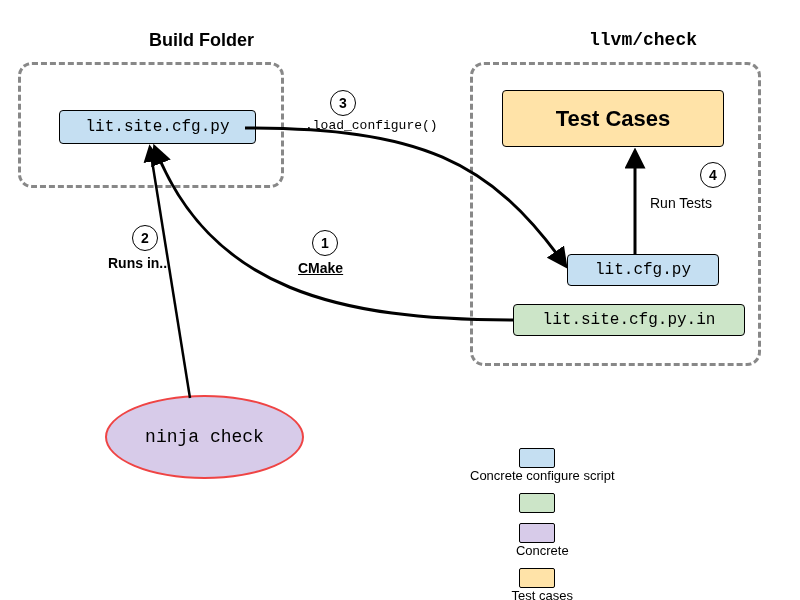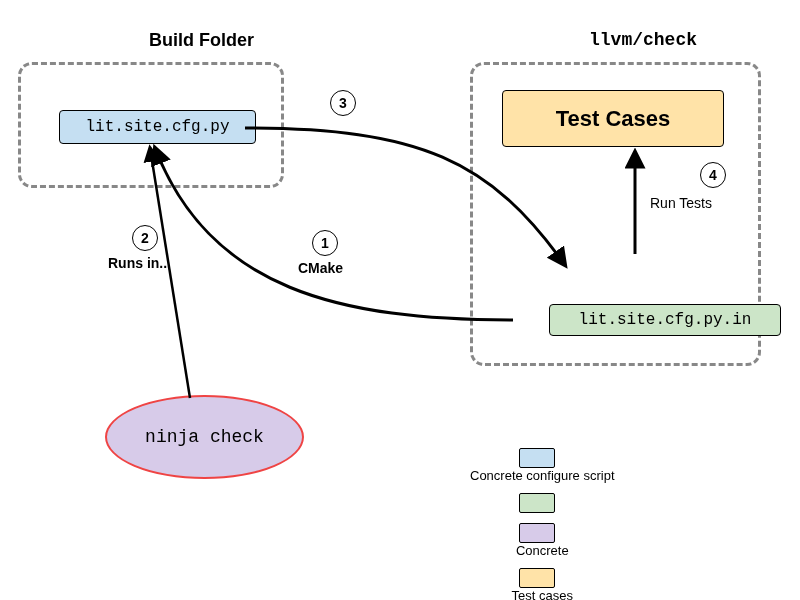--- a/index.html
+++ b/index.html
@@ -106,28 +106,30 @@
 <div class="container">
 
   <div class="title" style="left:115px; top:30px;">Build Folder</div>
   <div class="title mono" style="left:555px; top:30px; font-size:18px;">llvm/check</div>
 
   <div class="dashed-box" style="left:18px; top:62px; width:260px; height:120px;"></div>
   <div class="box blue" style="left:50px; top:110px; width:195px; height:32px;margin-left:9px;">lit.site.cfg.py</div>
 
   <div class="dashed-box" style="left:470px; top:62px; width:285px; height:298px;"></div>
   <div class="box cream" style="left:502px; top:90px; width:220px; height:55px;">Test Cases</div>
-  <div class="box green" style="left:513px; top:304px; width:230px; height:30px;margin-left:36px;">lit.site.cfg.py.in</div>
+  <div class="box blue" style="left:567px; top:254px; width:150px; height:30px;">lit.cfg.py</div>
+  <div class="box green" style="left:513px; top:304px; width:230px; height:30px;">lit.site.cfg.py.in</div>
 
   <div class="ellipse" style="left:105px; top:395px; width:195px; height:80px;">ninja check</div>
 
   <div class="circle-num" style="left:330px; top:90px;">3</div>
+  <div class="label mono" style="left:305px; top:118px; font-size:13px;">.load_configure()</div>
 
   <div class="circle-num" style="left:312px; top:230px;">1</div>
-  <div class="label" style="left:298px; top:260px; font-weight:bold;">CMake</div>
+  <div class="label" style="left:298px; top:260px; font-weight:bold;text-decoration:underline;">CMake</div>
 
   <div class="circle-num" style="left:132px; top:225px;">2</div>
   <div class="label" style="left:108px; top:255px; font-weight:bold;">Runs in...</div>
 
   <div class="circle-num" style="left:700px; top:162px;">4</div>
   <div class="label" style="left:650px; top:195px; font-weight:normal;">Run Tests</div>
 
   <svg class="arrows">
     <defs>
       <marker id="arrowhead" markerWidth="7" markerHeight="7" refX="5.5" refY="3.5" orient="auto">

